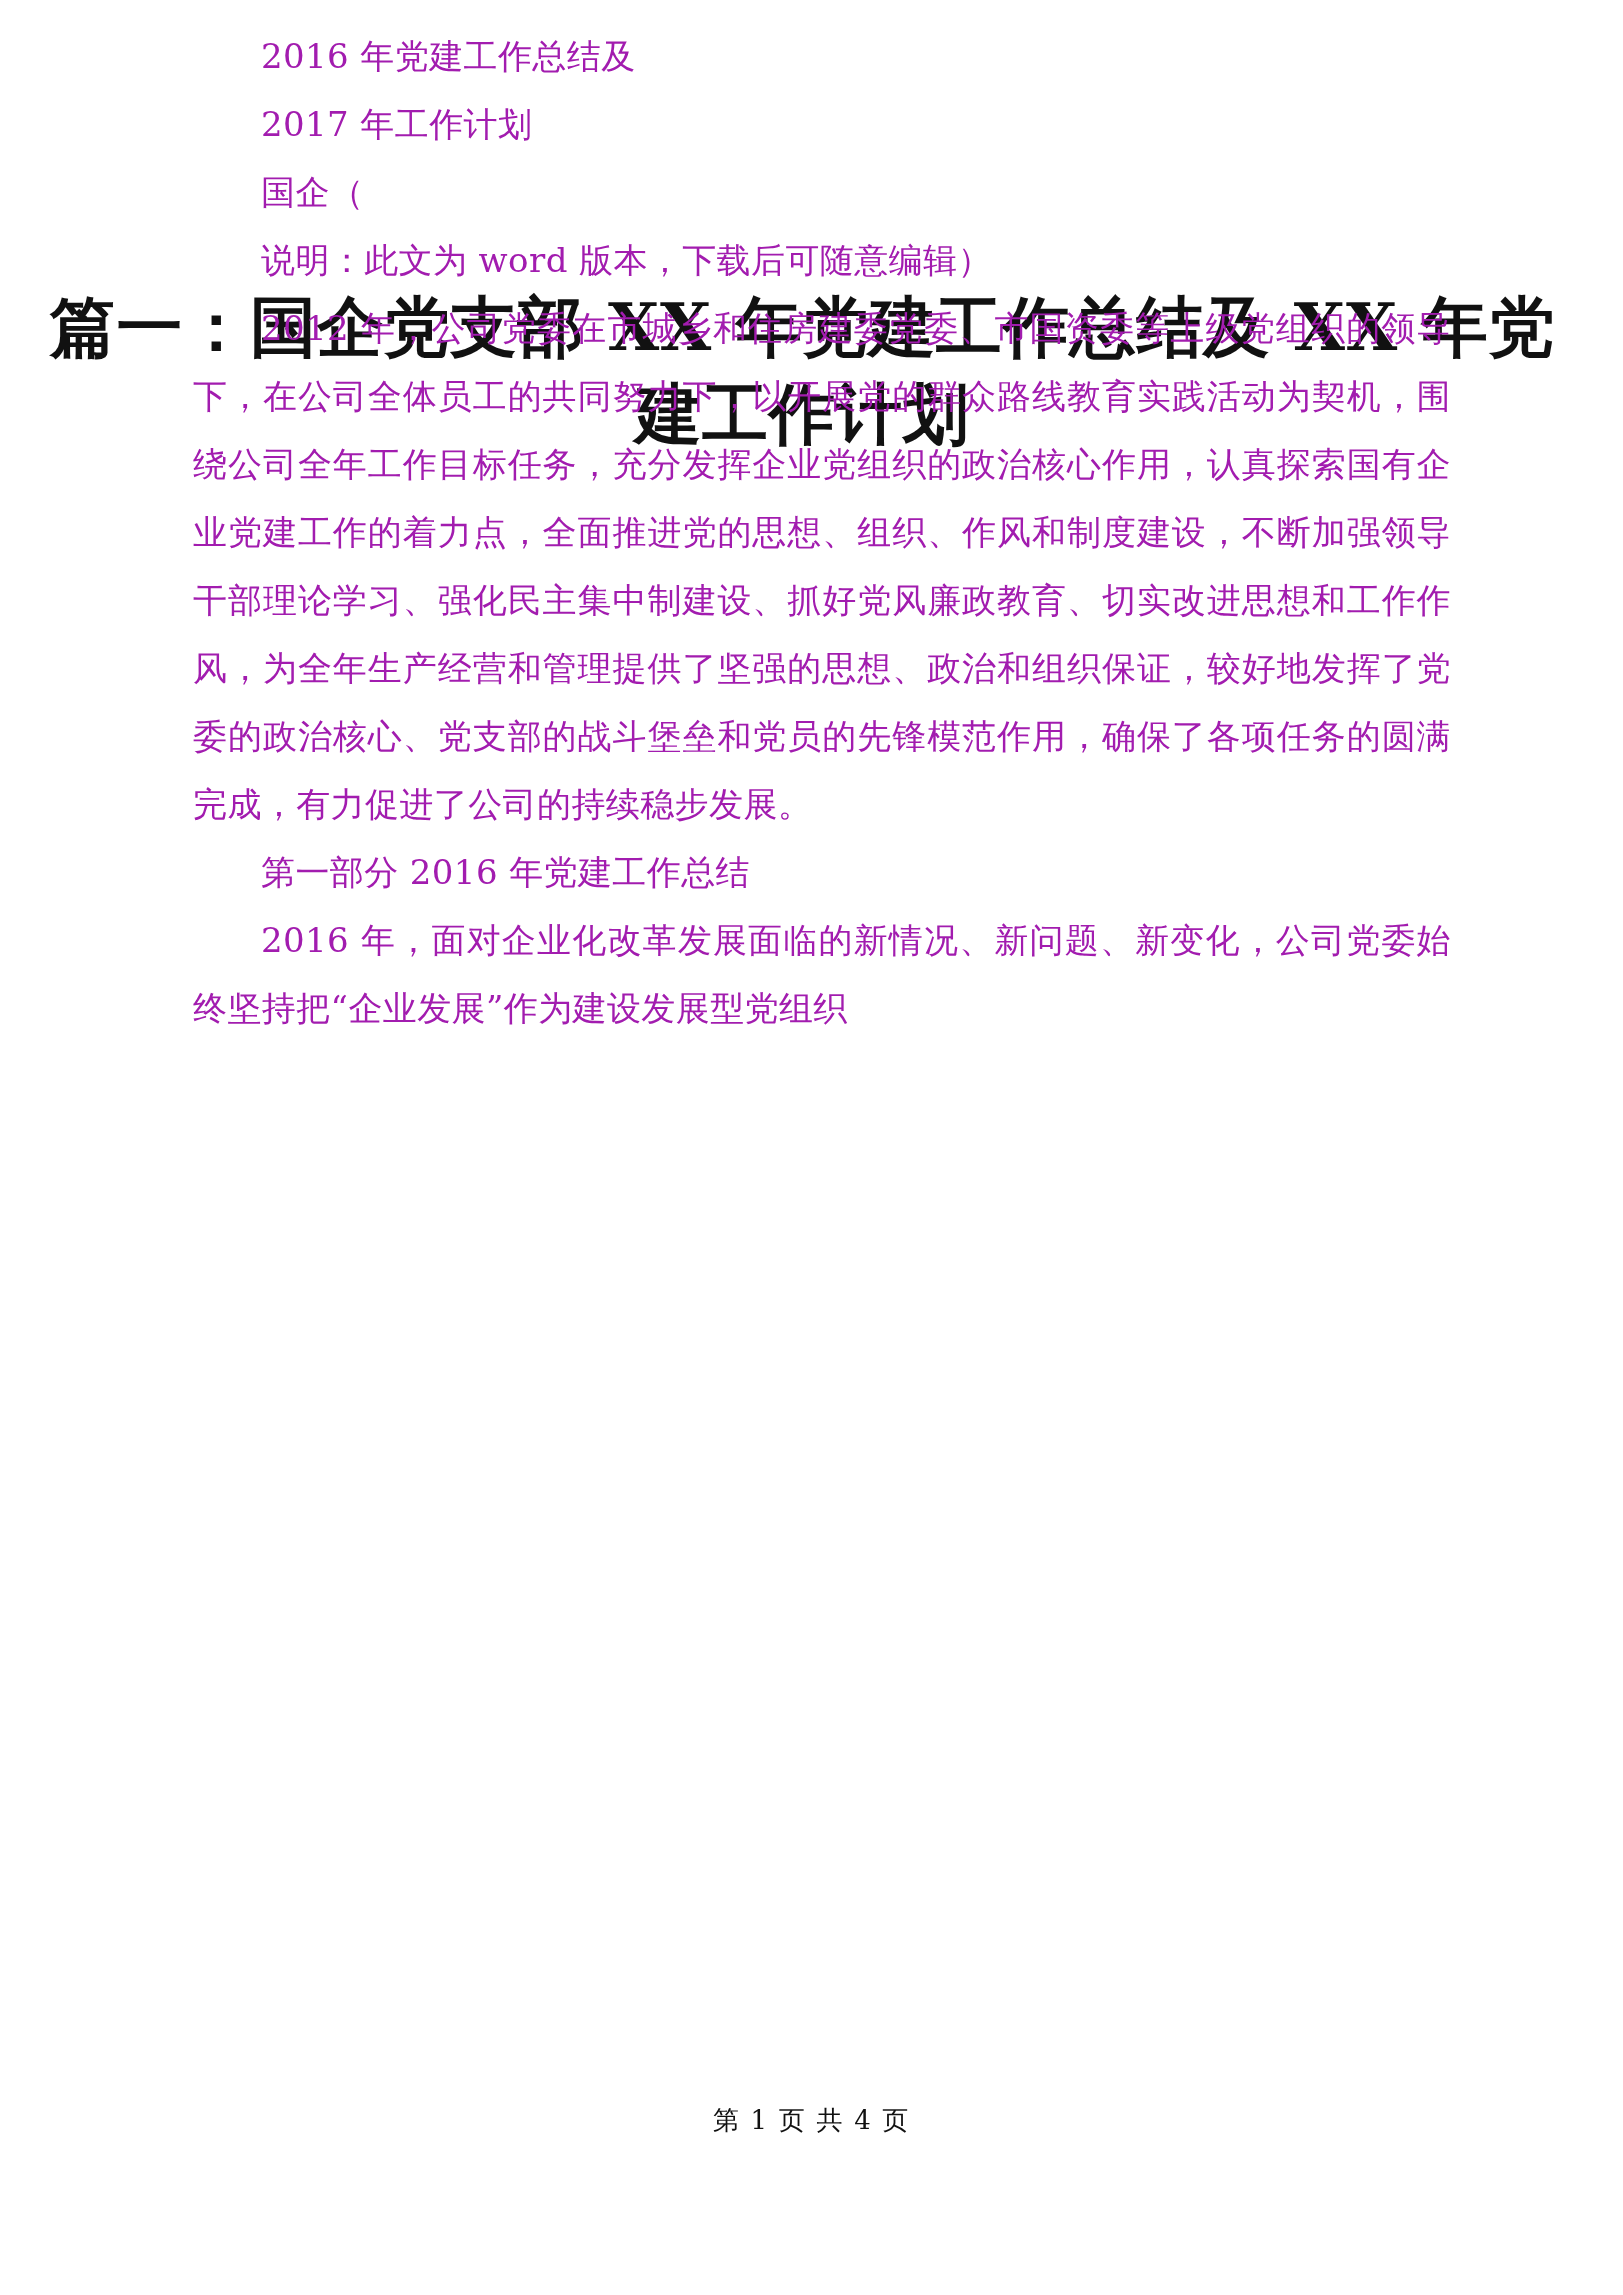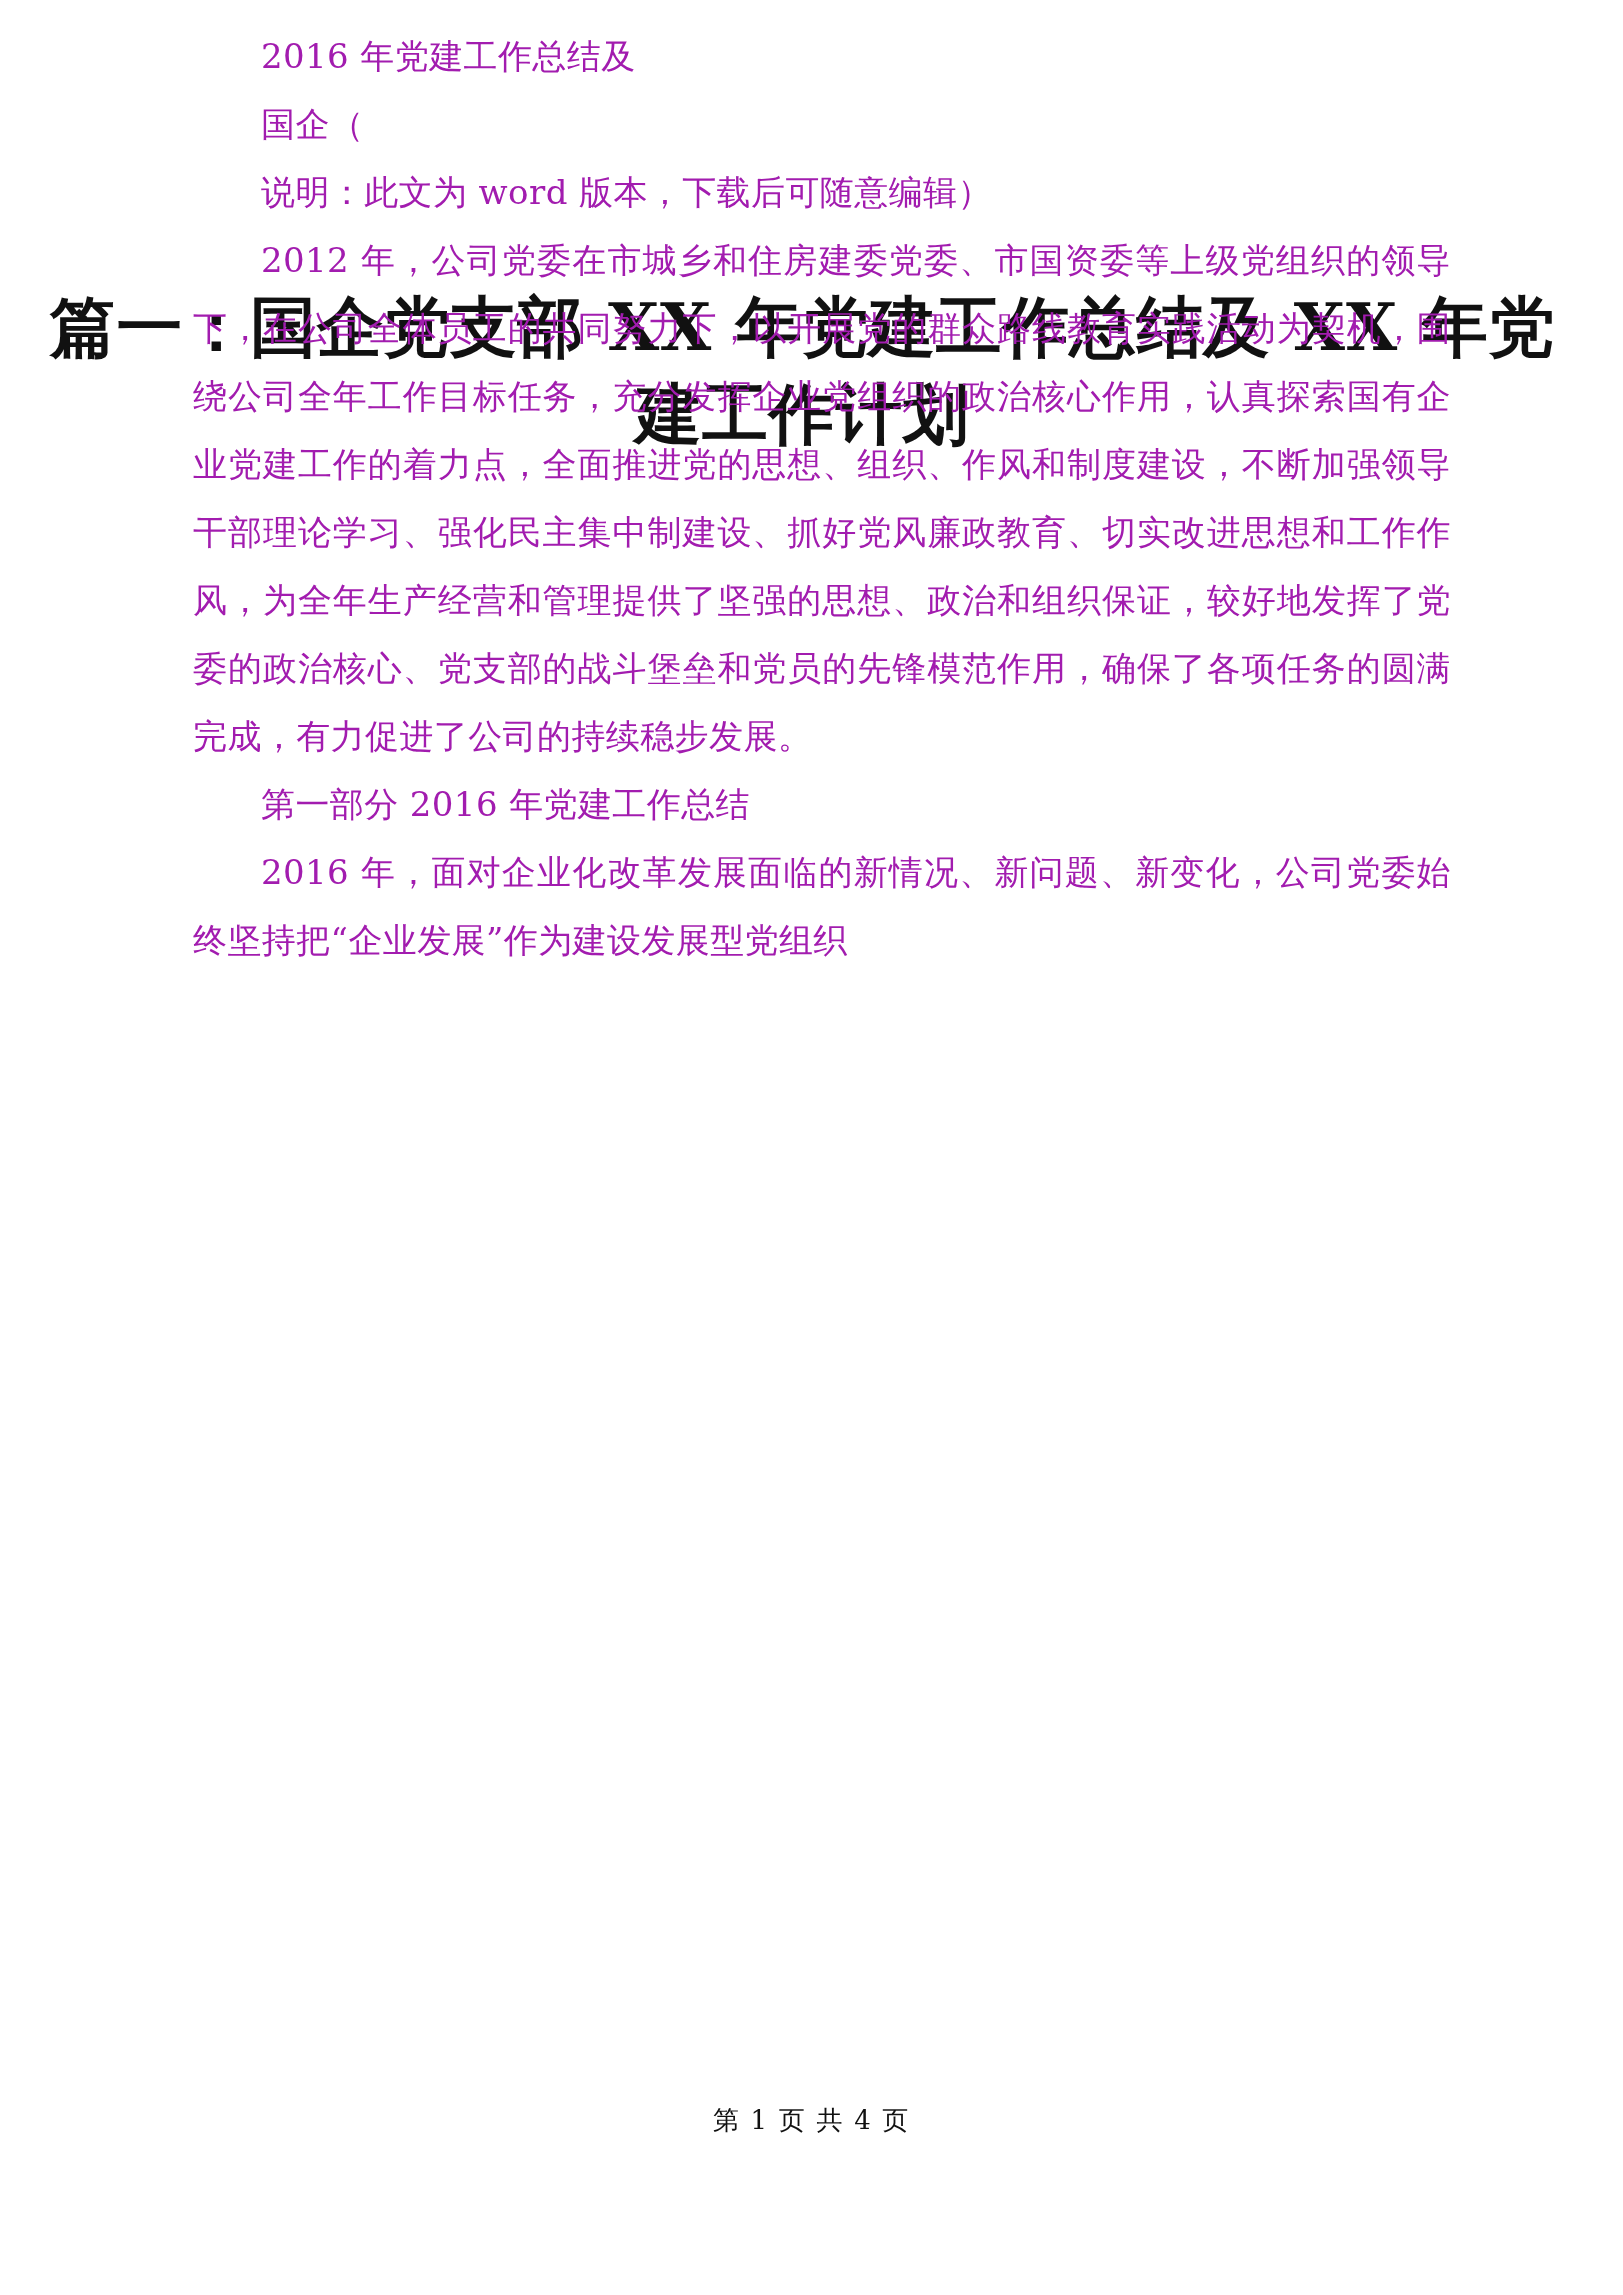--- a/index.html
+++ b/index.html
@@ -93,20 +93,21 @@
 
 <div class="page">
 
   <h1 class="doc-title">篇一：国企党支部 XX 年党建工作总结及 XX 年党建工作计划</h1>
 
   <div class="page-body">
     <div class="body-block">
 
       <p class="para indent short">2016 年党建工作总结及</p>
 
+      <p class="para indent short">2017 年工作计划</p>
 
       <p class="para indent short">国企（</p>
 
       <p class="para indent short">说明：此文为 word 版本，下载后可随意编辑）</p>
 
       <p class="para indent">2012 年，公司党委在市城乡和住房建委党委、市国资委等上级党组织的领导下，在公司全体员工的共同努力下，以开展党的群众路线教育实践活动为契机，围绕公司全年工作目标任务，充分发挥企业党组织的政治核心作用，认真探索国有企业党建工作的着力点，全面推进党的思想、组织、作风和制度建设，不断加强领导干部理论学习、强化民主集中制建设、抓好党风廉政教育、切实改进思想和工作作风，为全年生产经营和管理提供了坚强的思想、政治和组织保证，较好地发挥了党委的政治核心、党支部的战斗堡垒和党员的先锋模范作用，确保了各项任务的圆满完成，有力促进了公司的持续稳步发展。</p>
 
       <p class="para indent short">第一部分 2016 年党建工作总结</p>
 
 

